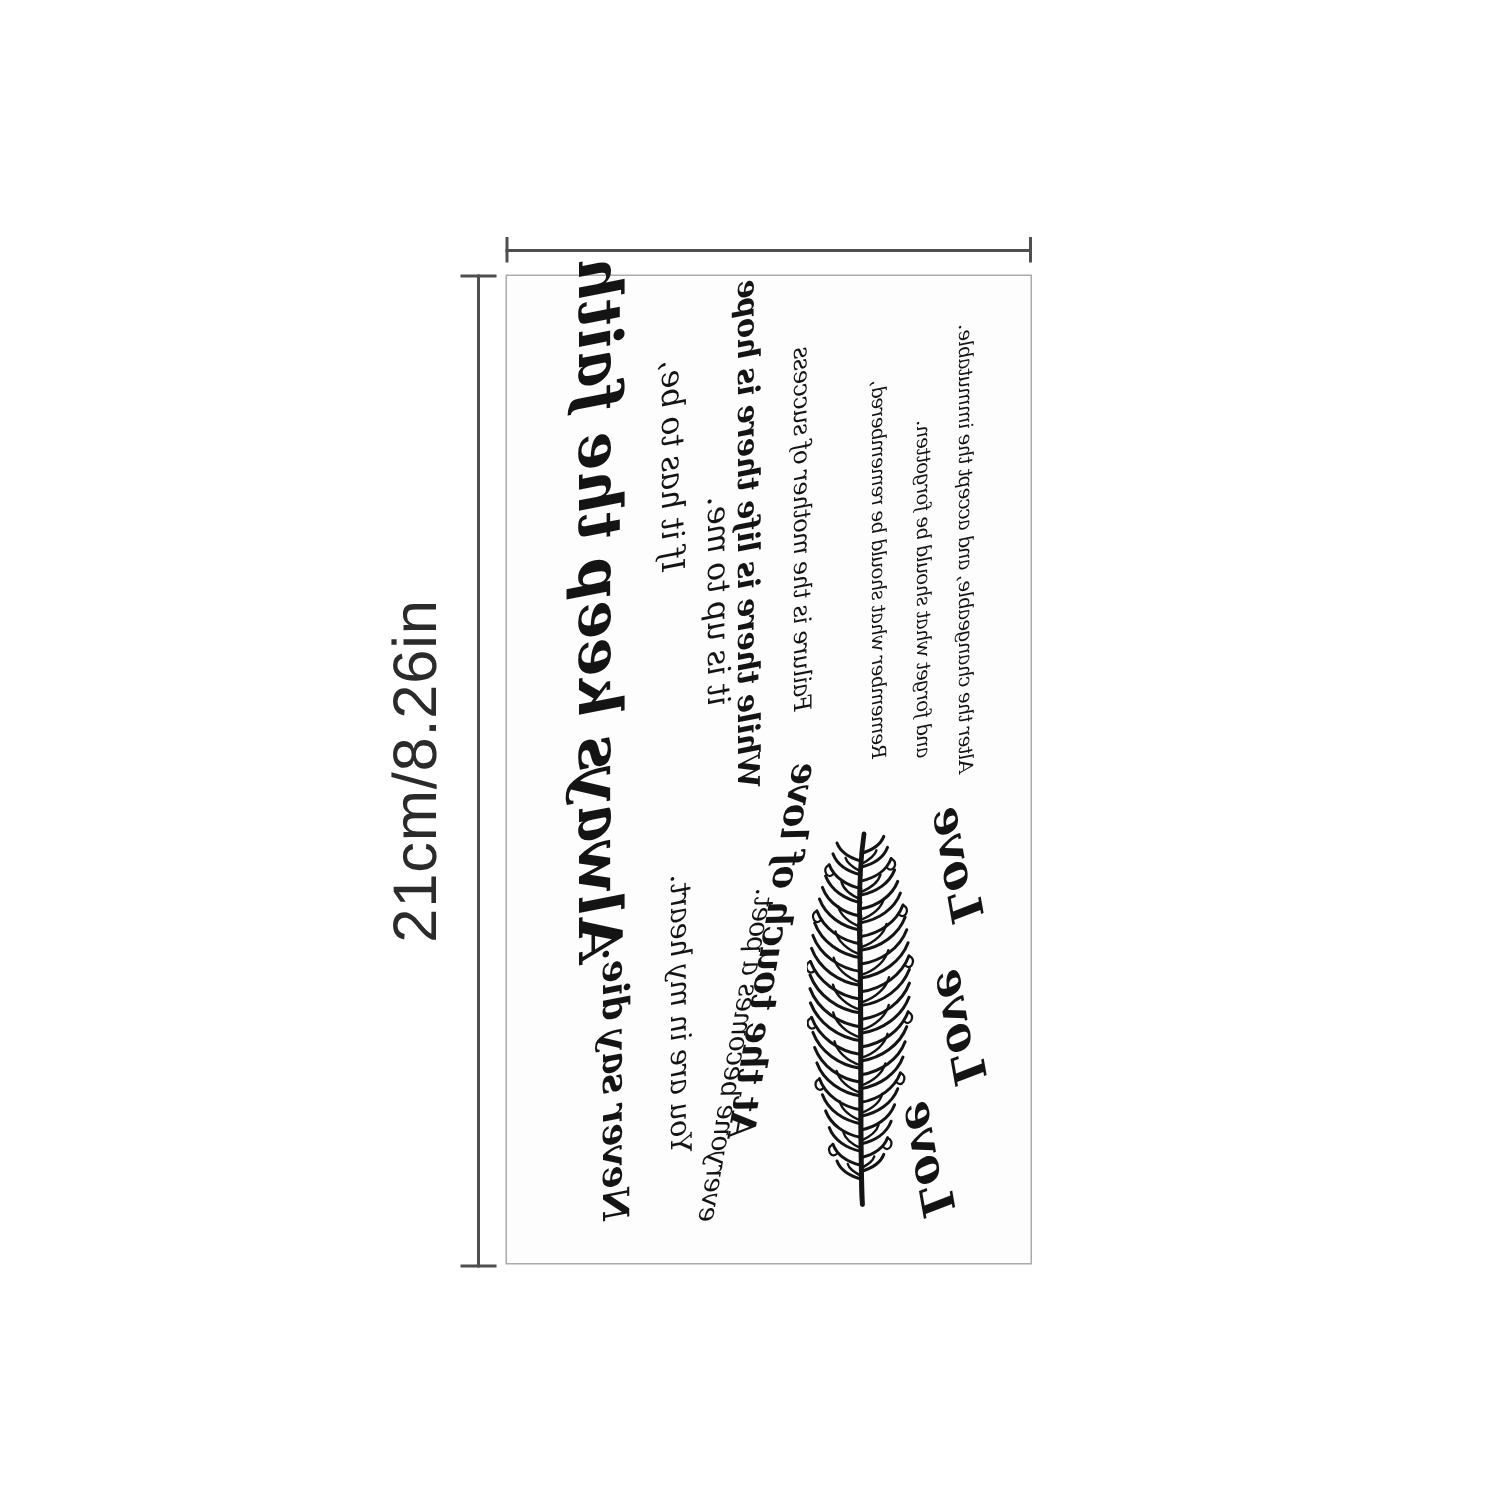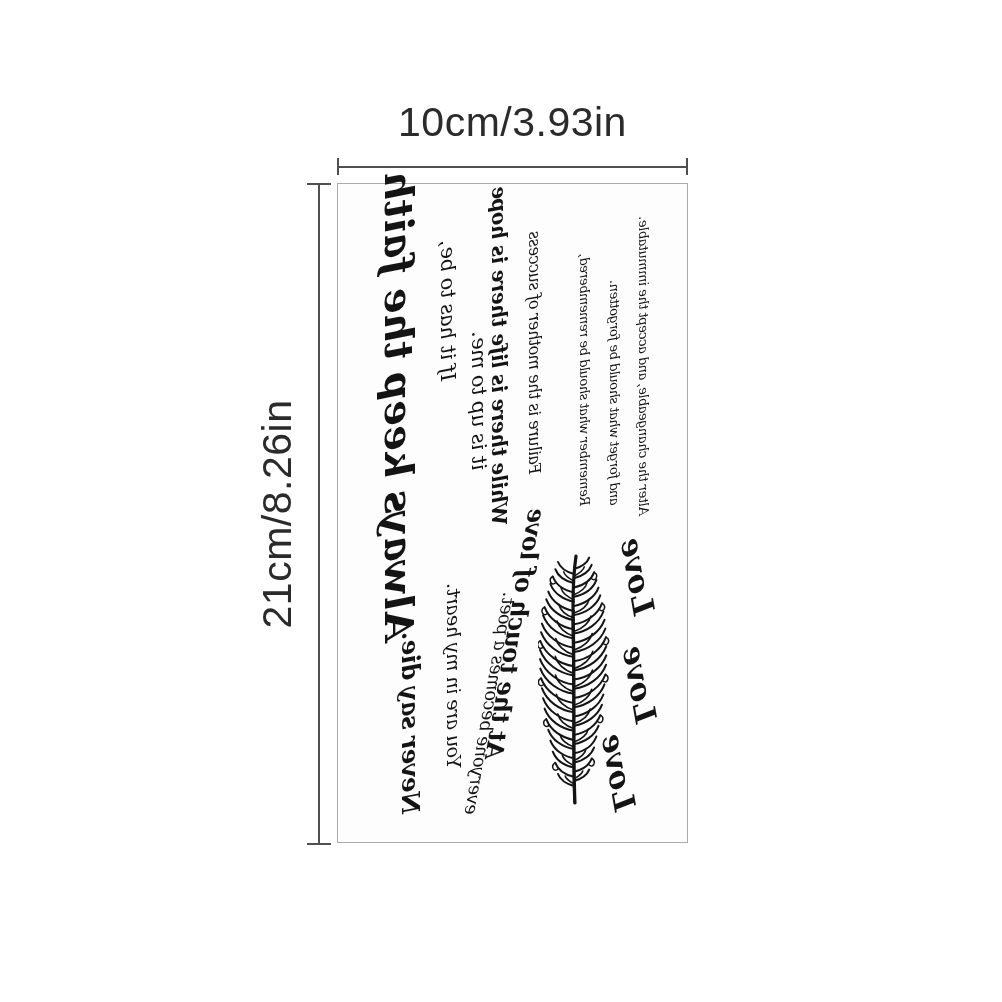--- a/index.html
+++ b/index.html
@@ -54,21 +54,20 @@
   .love-3{left:239px;top:546px;}
 
   .feather{position:absolute;left:200px;top:362px;width:72px;height:260px;}
   .feather svg{width:100%;height:100%;}
 </style>
 </head>
 <body>
 
 <div class="stage">
 
-  <div class="dim-top-label">10cm/3.93in</div>
   <div class="dim-top-line"></div>
 
   <div class="dim-left-line"></div>
   <div class="dim-left-label">21cm/8.26in</div>
 
   <div class="sheet">
     <div class="col c1">Always keep the faith</div>
     <div class="col c2a">If it has to be,</div>
     <div class="col c2b">it is up to me.</div>
     <div class="col c3">While there is life there is hope</div>

